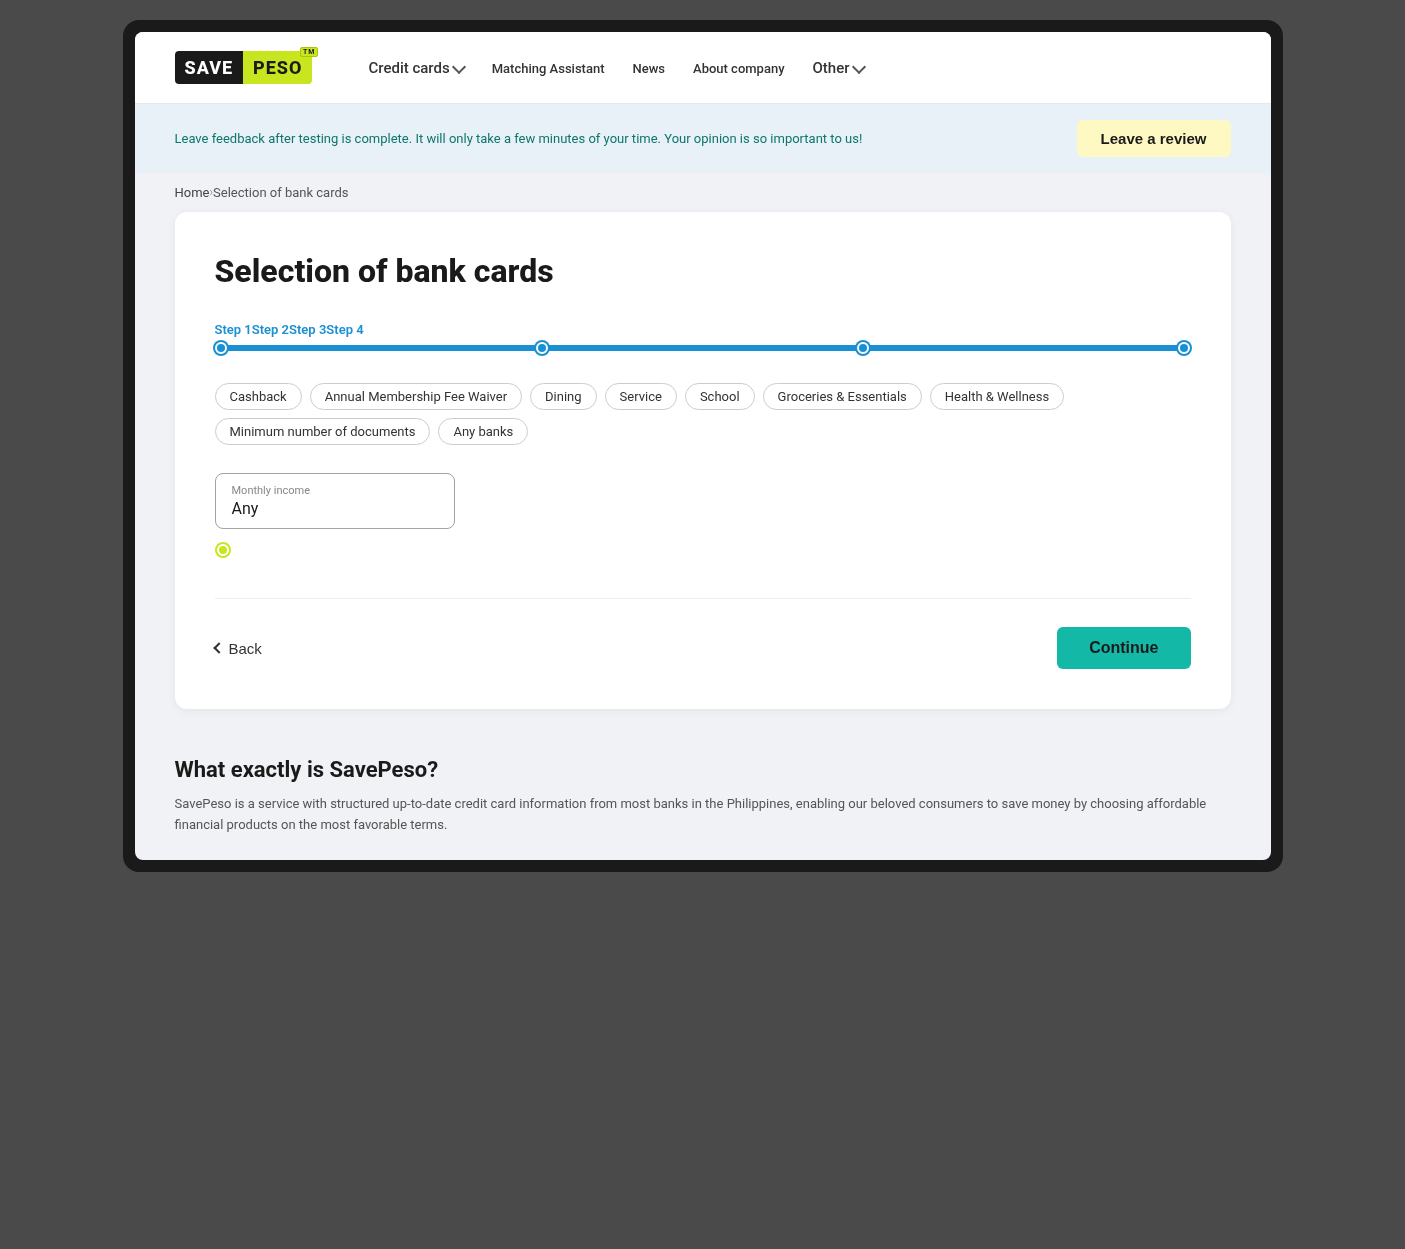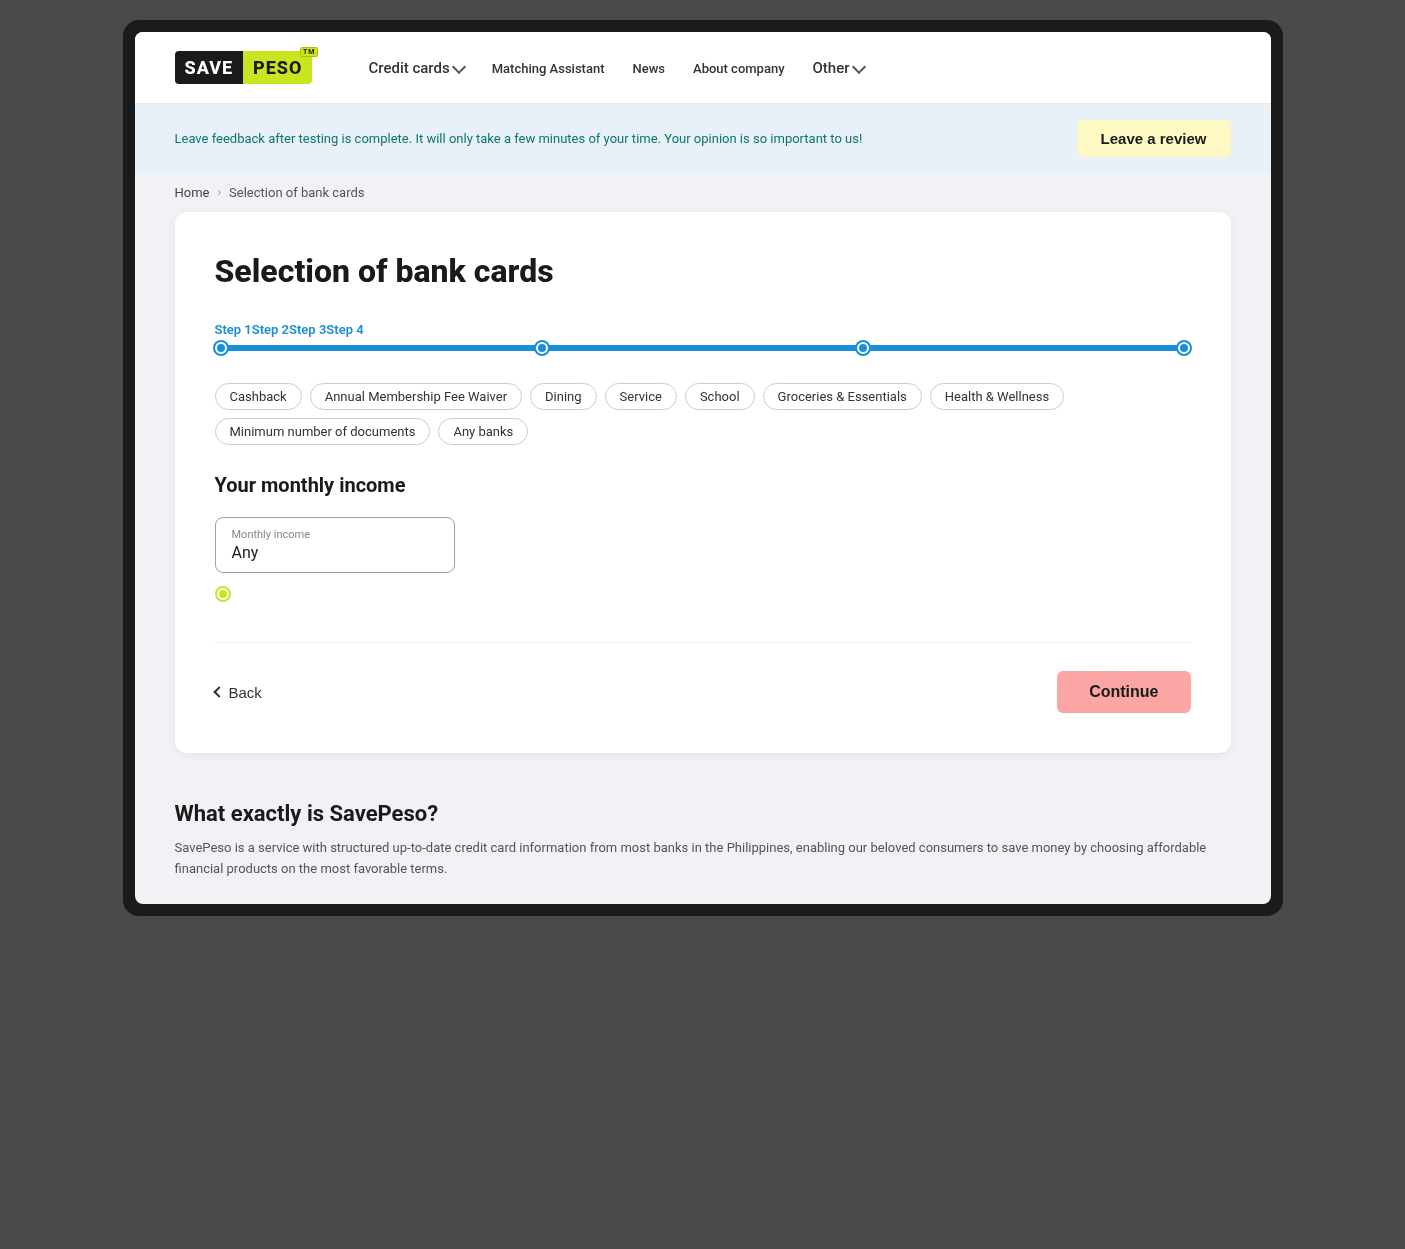--- a/index.html
+++ b/index.html
@@ -137,21 +137,20 @@
       font-weight: 600;
       cursor: pointer;
       white-space: nowrap;
     }
 
     
     .breadcrumb {
       padding: 12px 40px;
       display: flex;
       align-items: flex-start;
-      gap: 8px;
       font-size: 13px;
       color: #666;
     }
 
     .breadcrumb-separator {
       font-size: 12px;
       color: #999;
     }
 
     .breadcrumb a {
@@ -273,21 +272,21 @@
 
     .back-arrow {
       width: 8px;
       height: 8px;
       border-left: 2px solid #333;
       border-bottom: 2px solid #333;
       transform: rotate(45deg);
     }
 
     .continue-btn {
-      background: #fca5a5;
+      background: #14b8a6;
       color: #1a1a1a;
       border: none;
       border-radius: 6px;
       padding: 12px 32px;
       font-size: 16px;
       font-weight: 600;
       cursor: pointer;
     }
 
     
@@ -441,21 +440,20 @@
         <span class="tag">Dining</span>
         <span class="tag">Service</span>
         <span class="tag">School</span>
         <span class="tag">Groceries &amp; Essentials</span>
         <span class="tag">Health &amp; Wellness</span>
         <span class="tag">Minimum number of documents</span>
         <span class="tag">Any banks</span>
       </div>
 
       <div>
-        <h2 class="section-title">Your monthly income</h2>
 
         <div class="income-field-container">
           <div class="field-label">Monthly income</div>
           <div class="field-value">Any</div>
         </div>
 
         <div class="radio-dot">
           <div class="radio-dot-inner"></div>
         </div>
       </div>

